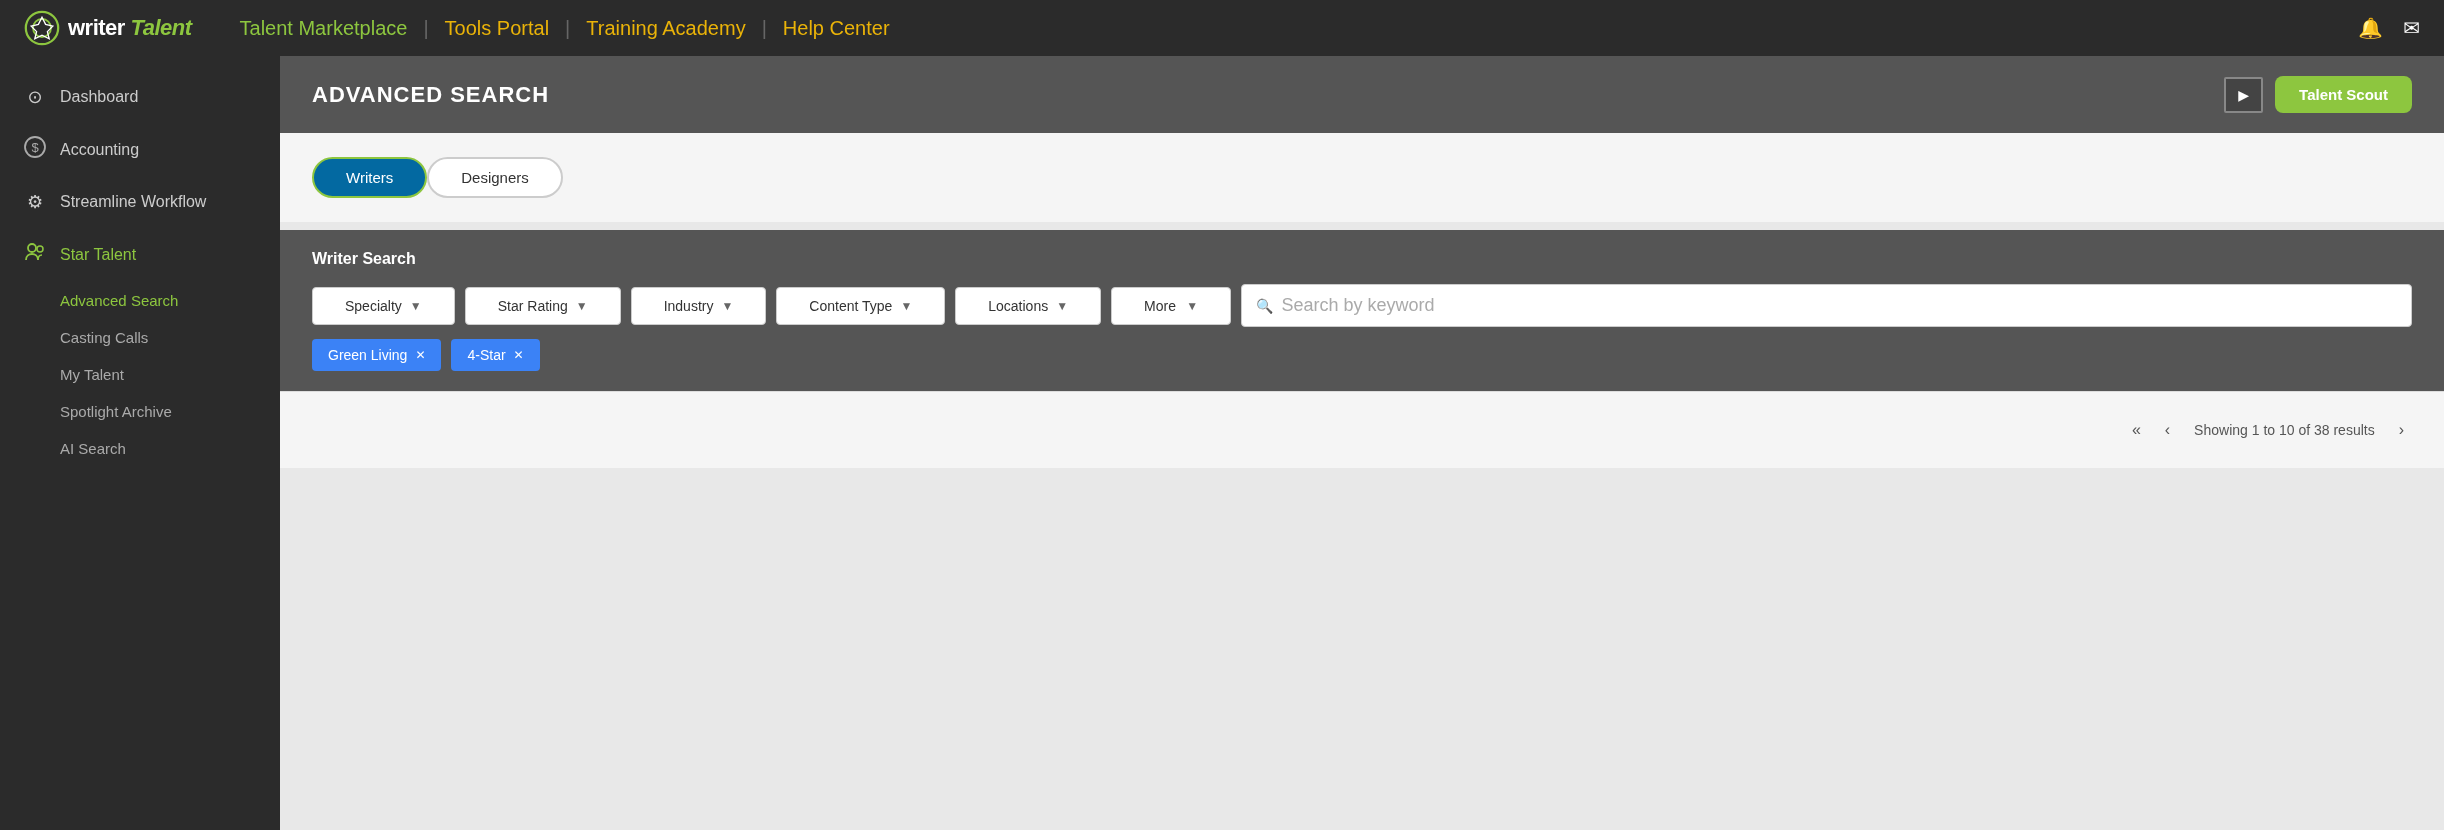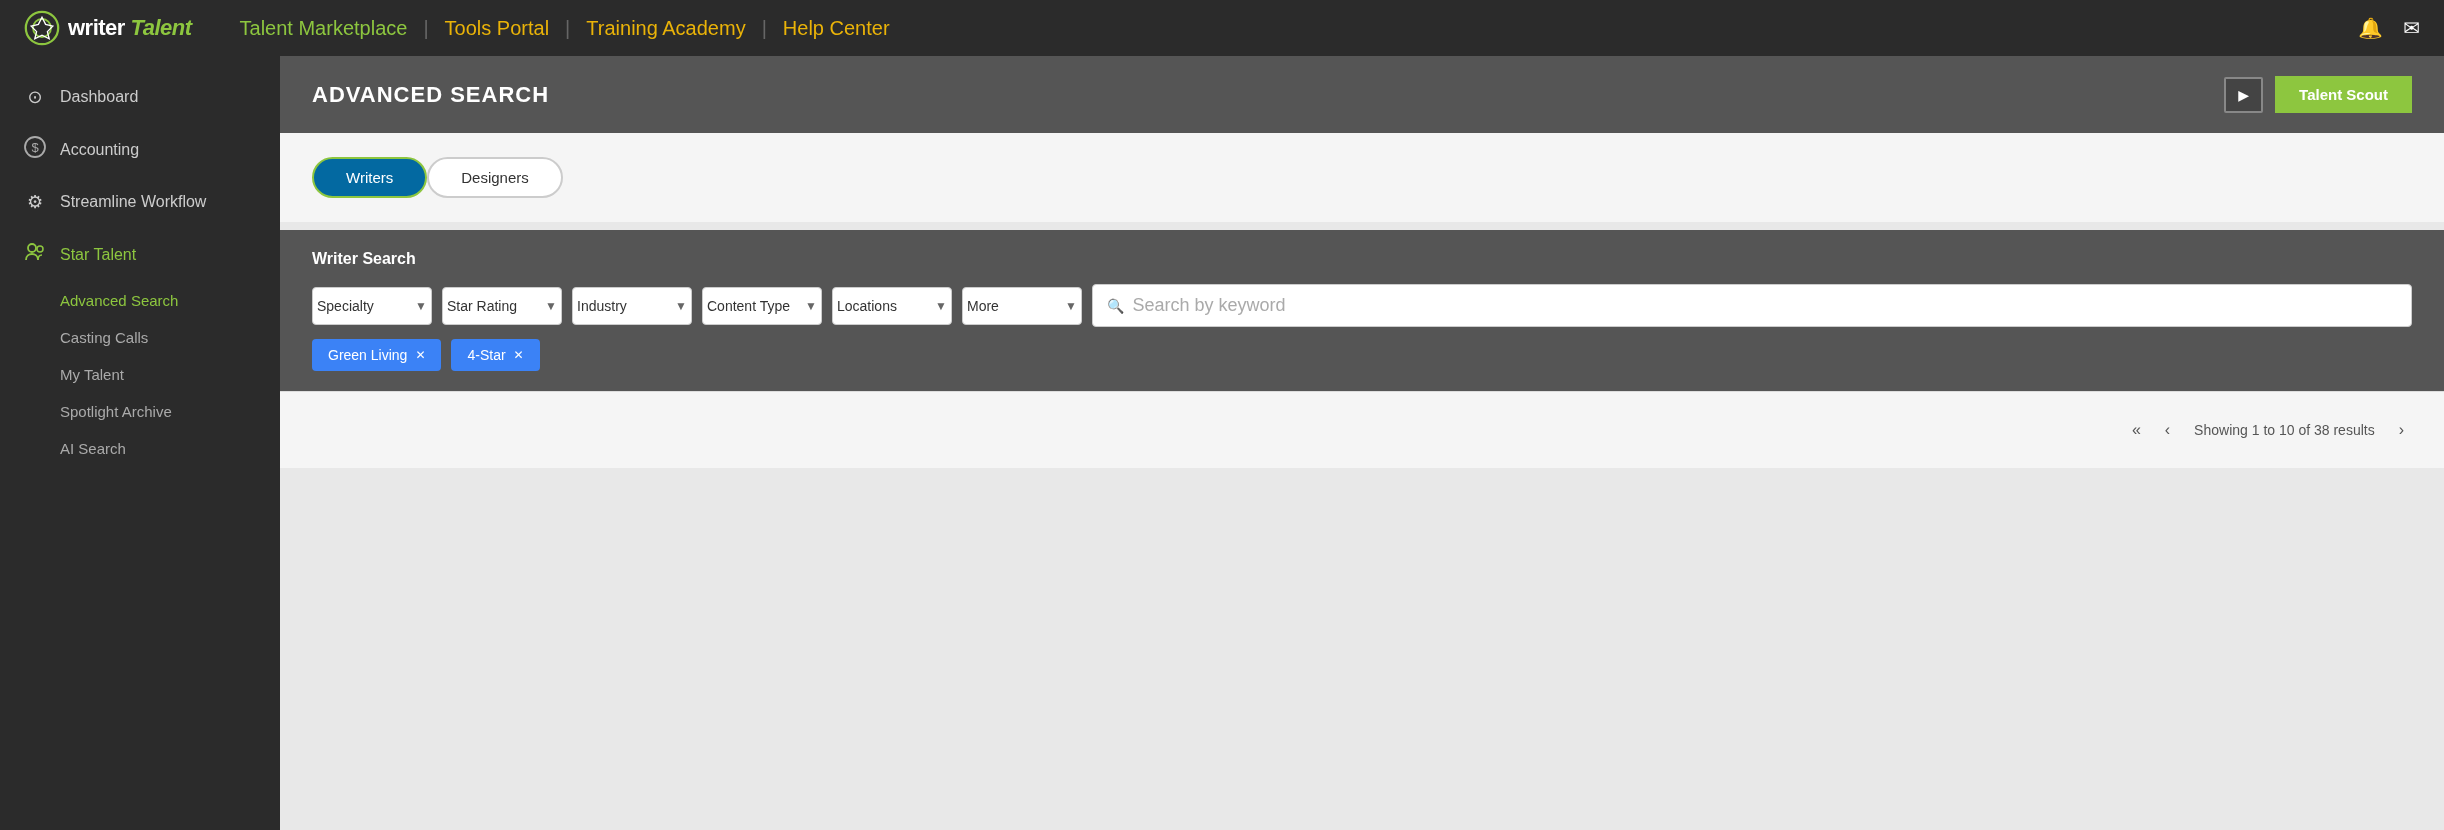--- a/index.html
+++ b/index.html
@@ -141,21 +141,21 @@
       border-radius: 2px;
     }
     .talent-scout-btn {
       background: #8dc63f;
       border: none;
       color: white;
       padding: 10px 24px;
       cursor: pointer;
       font-size: 15px;
       font-weight: bold;
-      border-radius: 0;
+      border-radius: 8px;
     }
 
     
     .toggle-section {
       background: #f5f5f5;
       padding: 24px 32px;
       display: flex;
       gap: 0;
     }
     .toggle-btn {
@@ -191,21 +191,21 @@
     .filter-row {
       display: flex;
       align-items: center;
       gap: 10px;
       flex-wrap: wrap;
     }
     .filter-dropdown {
       background: white;
       border: 1px solid #ccc;
       border-radius: 4px;
-      padding: 10px 4px;
+      padding: 10px 32px;
       font-size: 14px;
       color: #333;
       cursor: pointer;
       display: flex;
       align-items: center;
       gap: 8px;
       min-width: 120px;
     }
     .filter-dropdown .chevron {
       margin-left: auto;

